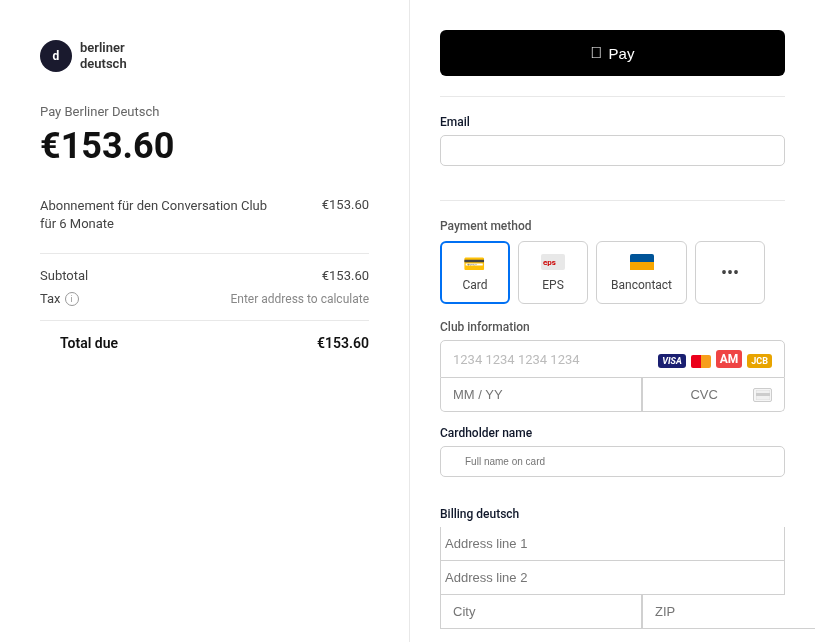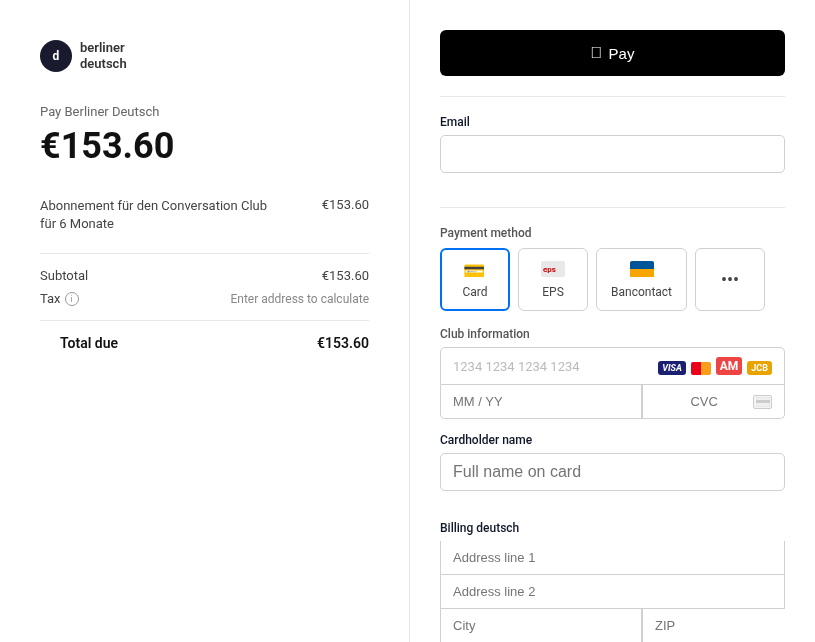--- a/index.html
+++ b/index.html
@@ -179,22 +179,22 @@
     .field-label {
       font-size: 12px;
       color: #0f172a;
       margin-bottom: 6px;
       font-weight: 500;
     }
     .text-input {
       width: 100%;
       border: 1px solid #d0d0d0;
       border-radius: 5px;
-      padding: 9px 12px;
-      font-size: 16px;
+      padding: 9px 24px;
+      font-size: 10px;
       color: #333;
       outline: none;
       margin-bottom: 16px;
       background: #fff;
     }
     .payment-method-label {
       font-size: 12px;
       color: #555;
       margin-bottom: 8px;
       font-weight: 500;
@@ -313,21 +313,21 @@
       color: #333;
     }
     .chevron-down {
       font-size: 12px;
       color: #666;
     }
     .address-field {
       width: 100%;
       border: 1px solid #d0d0d0;
       border-top: none;
-      padding: 9px 12px;
+      padding: 9px 4px;
       font-size: 13px;
       color: #bbb;
       outline: none;
       background: #fff;
     }
     .address-bottom {
       display: flex;
     }
     .city-field {
       flex: 1;

